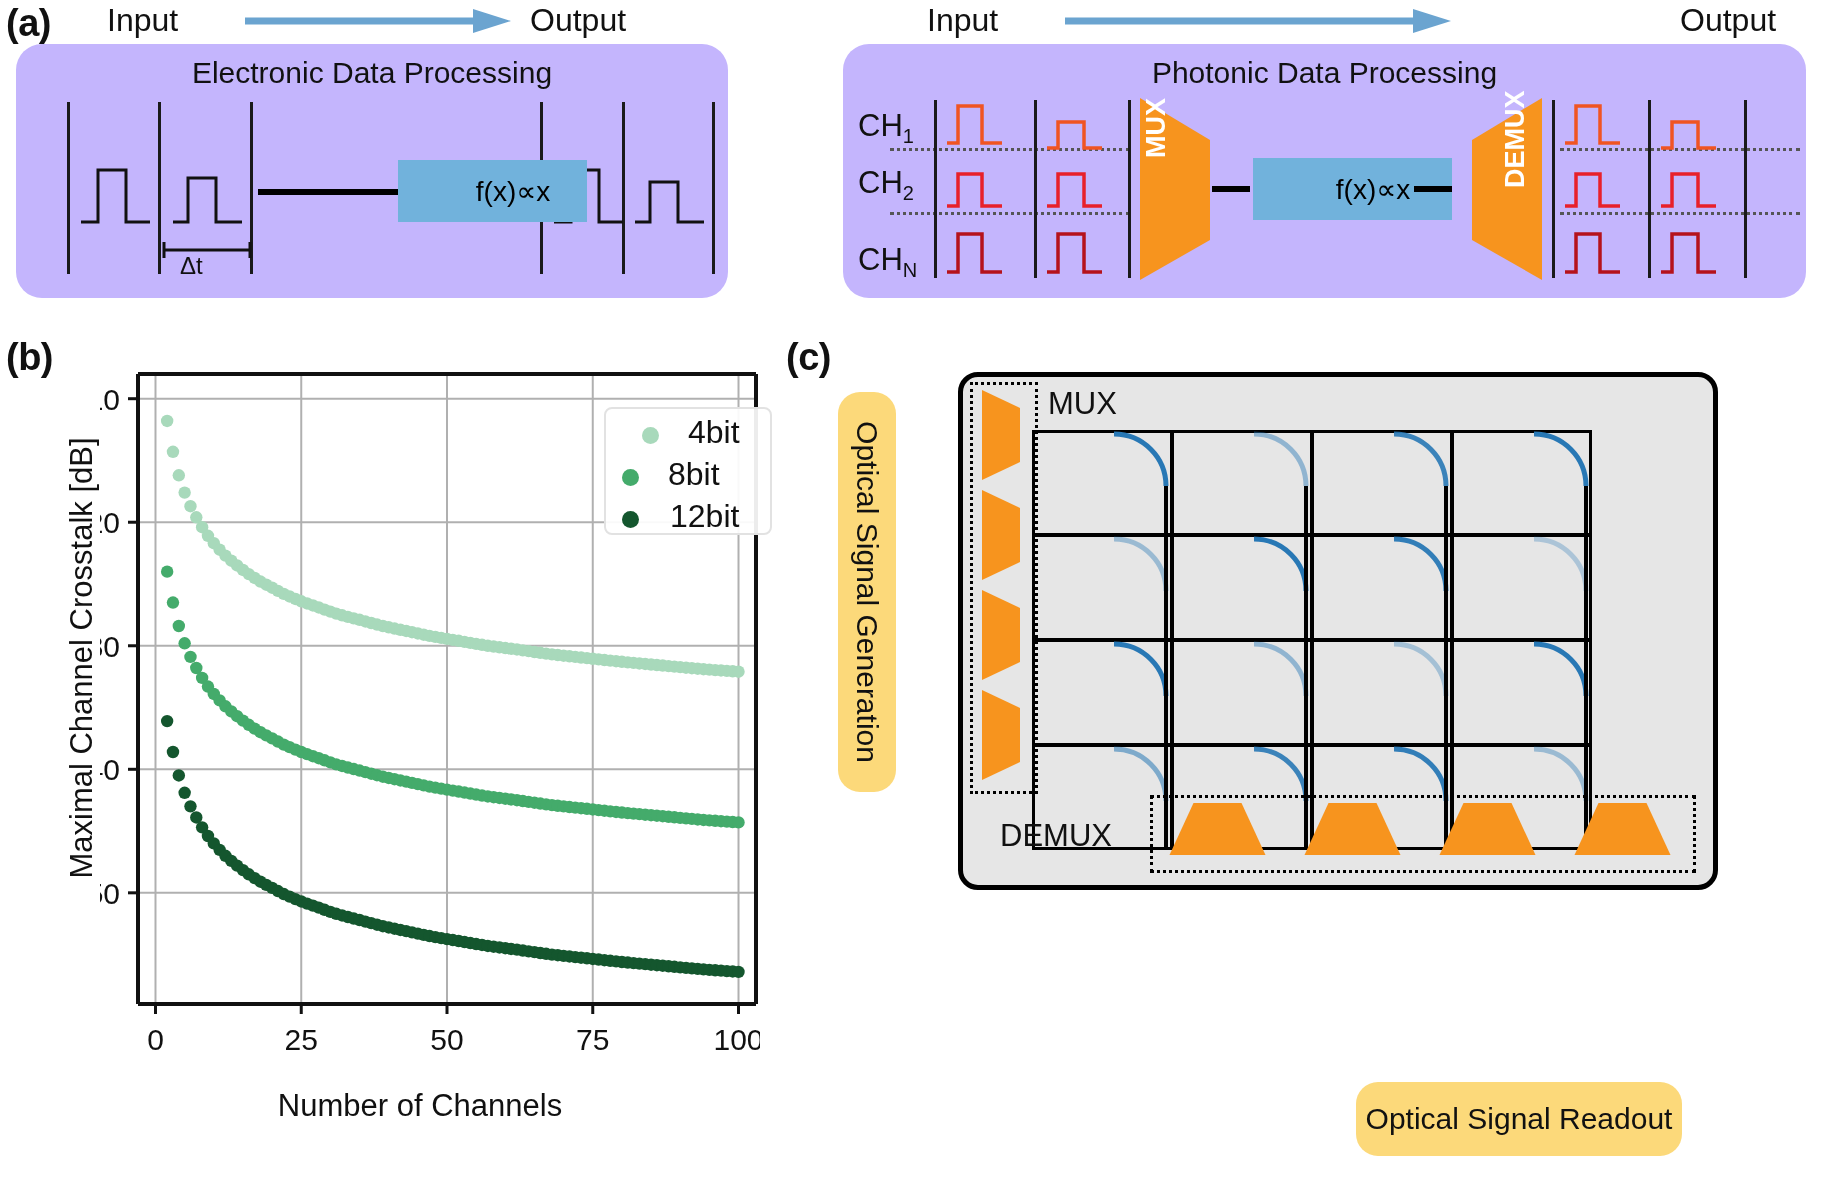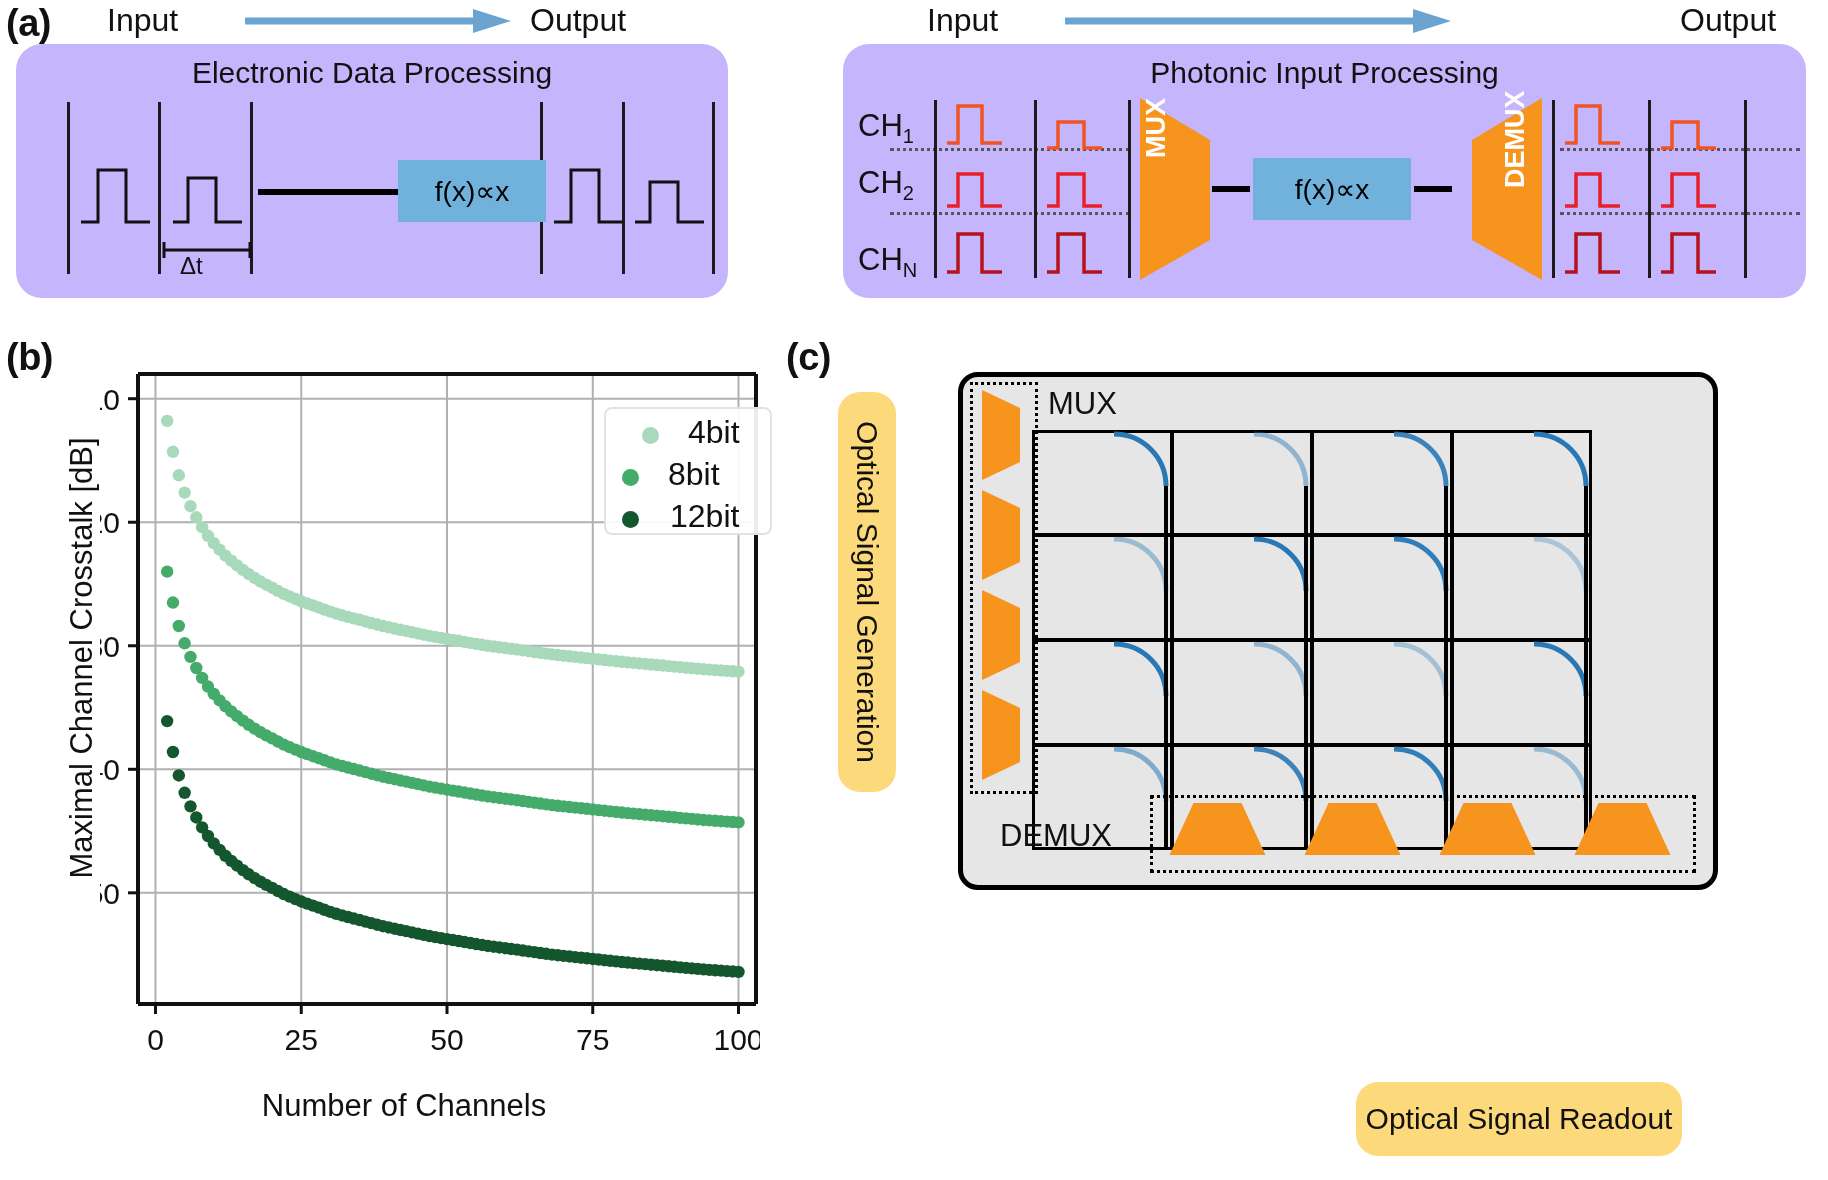--- a/index.html
+++ b/index.html
@@ -8,21 +8,21 @@
   .abs{position:absolute;}
 
   
   .panel-letter{font-weight:bold;font-size:38px;letter-spacing:-.5px;}
 
   
   .gray-box{background:#c4b5fd;border-radius:26px;}
   .box-title{font-size:30px;text-align:center;width:100%;}
   .arrow-label{font-size:32px;}
   .blue-fn{background:#71b2dc;color:#000;font-size:28px;
-           display:flex;align-items:center;justify-content:center;}
+           display:flex;align-items:center;justify-content:center;padding-left:41px;}
   .divider{background:#1a1a1a;width:3px;}
   .hline{background:#000;height:6px;}
   .mux-text{color:#fff;font-size:27px;font-weight:600;white-space:nowrap;}
   .axis-title{font-size:31px;}
   .legend-box{position:absolute;background:rgba(255,255,255,.92);
               border:2px solid #e2e2e2;border-radius:8px;}
   .legend-dot{width:17px;height:17px;border-radius:50%;}
   .legend-lbl{font-size:32px;margin-left:46px;}
 
   
@@ -85,21 +85,21 @@
 <div class="abs hline" style="left:398px;top:189px;width:0;"></div>
 
 <div class="abs arrow-label" style="left:927px;top:2px;">Input</div>
 <div class="abs arrow-label" style="left:1680px;top:2px;">Output</div>
 <svg class="abs" width="390" height="30" style="left:1065px;top:7px;">
   <line x1="0" y1="14" x2="352" y2="14" stroke="#6ba4d0" stroke-width="7"></line>
   <polygon points="348,2 386,14 348,26" fill="#6ba4d0"></polygon>
 </svg>
 
 <div class="abs gray-box" style="left:843px;top:44px;width:963px;height:254px;">
-  <div class="box-title" style="margin-top:12px;">Photonic Input Processing</div>
+  <div class="box-title" style="margin-top:12px;">Photonic Data Processing</div>
 </div>
 
 <div class="abs" style="left:858px;top:108px;font-size:31px;">
   <span>CH</span><sub style="font-size:20px;">1</sub>
 </div>
 <div class="abs" style="left:858px;top:165px;font-size:31px;">
   <span>CH</span><sub style="font-size:20px;">2</sub>
 </div>
 <div class="abs" style="left:858px;top:242px;font-size:31px;">
   <span>CH</span><sub style="font-size:20px;">N</sub>
@@ -507,21 +507,21 @@
     <line x1="38" y1="154.23529411764707" x2="28" y2="154.23529411764707" stroke="#111" stroke-width="3"></line>
     <text x="20" y="165.23529411764707" text-anchor="end" font-size="30" fill="#111" font-family="Liberation Sans, sans-serif">−20</text>
     <line x1="38" y1="277.7647058823529" x2="28" y2="277.7647058823529" stroke="#111" stroke-width="3"></line>
     <text x="20" y="288.7647058823529" text-anchor="end" font-size="30" fill="#111" font-family="Liberation Sans, sans-serif">−30</text>
     <line x1="38" y1="401.2941176470588" x2="28" y2="401.2941176470588" stroke="#111" stroke-width="3"></line>
     <text x="20" y="412.2941176470588" text-anchor="end" font-size="30" fill="#111" font-family="Liberation Sans, sans-serif">−40</text>
     <line x1="38" y1="524.8235294117646" x2="28" y2="524.8235294117646" stroke="#111" stroke-width="3"></line>
     <text x="20" y="535.8235294117646" text-anchor="end" font-size="30" fill="#111" font-family="Liberation Sans, sans-serif">−50</text>
   </svg>
 
-<div class="abs axis-title" style="left:124px;top:1088px;width:560px;text-align:center;">Number of Channels</div>
+<div class="abs axis-title" style="left:140px;top:1088px;width:560px;text-align:center;">Number of Channels</div>
 
 <div class="legend-box" style="left:604px;top:407px;width:164px;height:124px;">
 </div>
 <div class="abs" style="left:642px;top:418px;width:150px;height:34px;">
   <span class="abs legend-dot" style="left:0;top:9px;background:#a8d9bb;"></span>
   <span class="abs legend-lbl" style="left:0;top:-4px;">4bit</span>
 </div>
 <div class="abs" style="left:622px;top:460px;width:150px;height:34px;">
   <span class="abs legend-dot" style="left:0;top:9px;background:#44ab6b;"></span>
   <span class="abs legend-lbl" style="left:0;top:-4px;">8bit</span>

